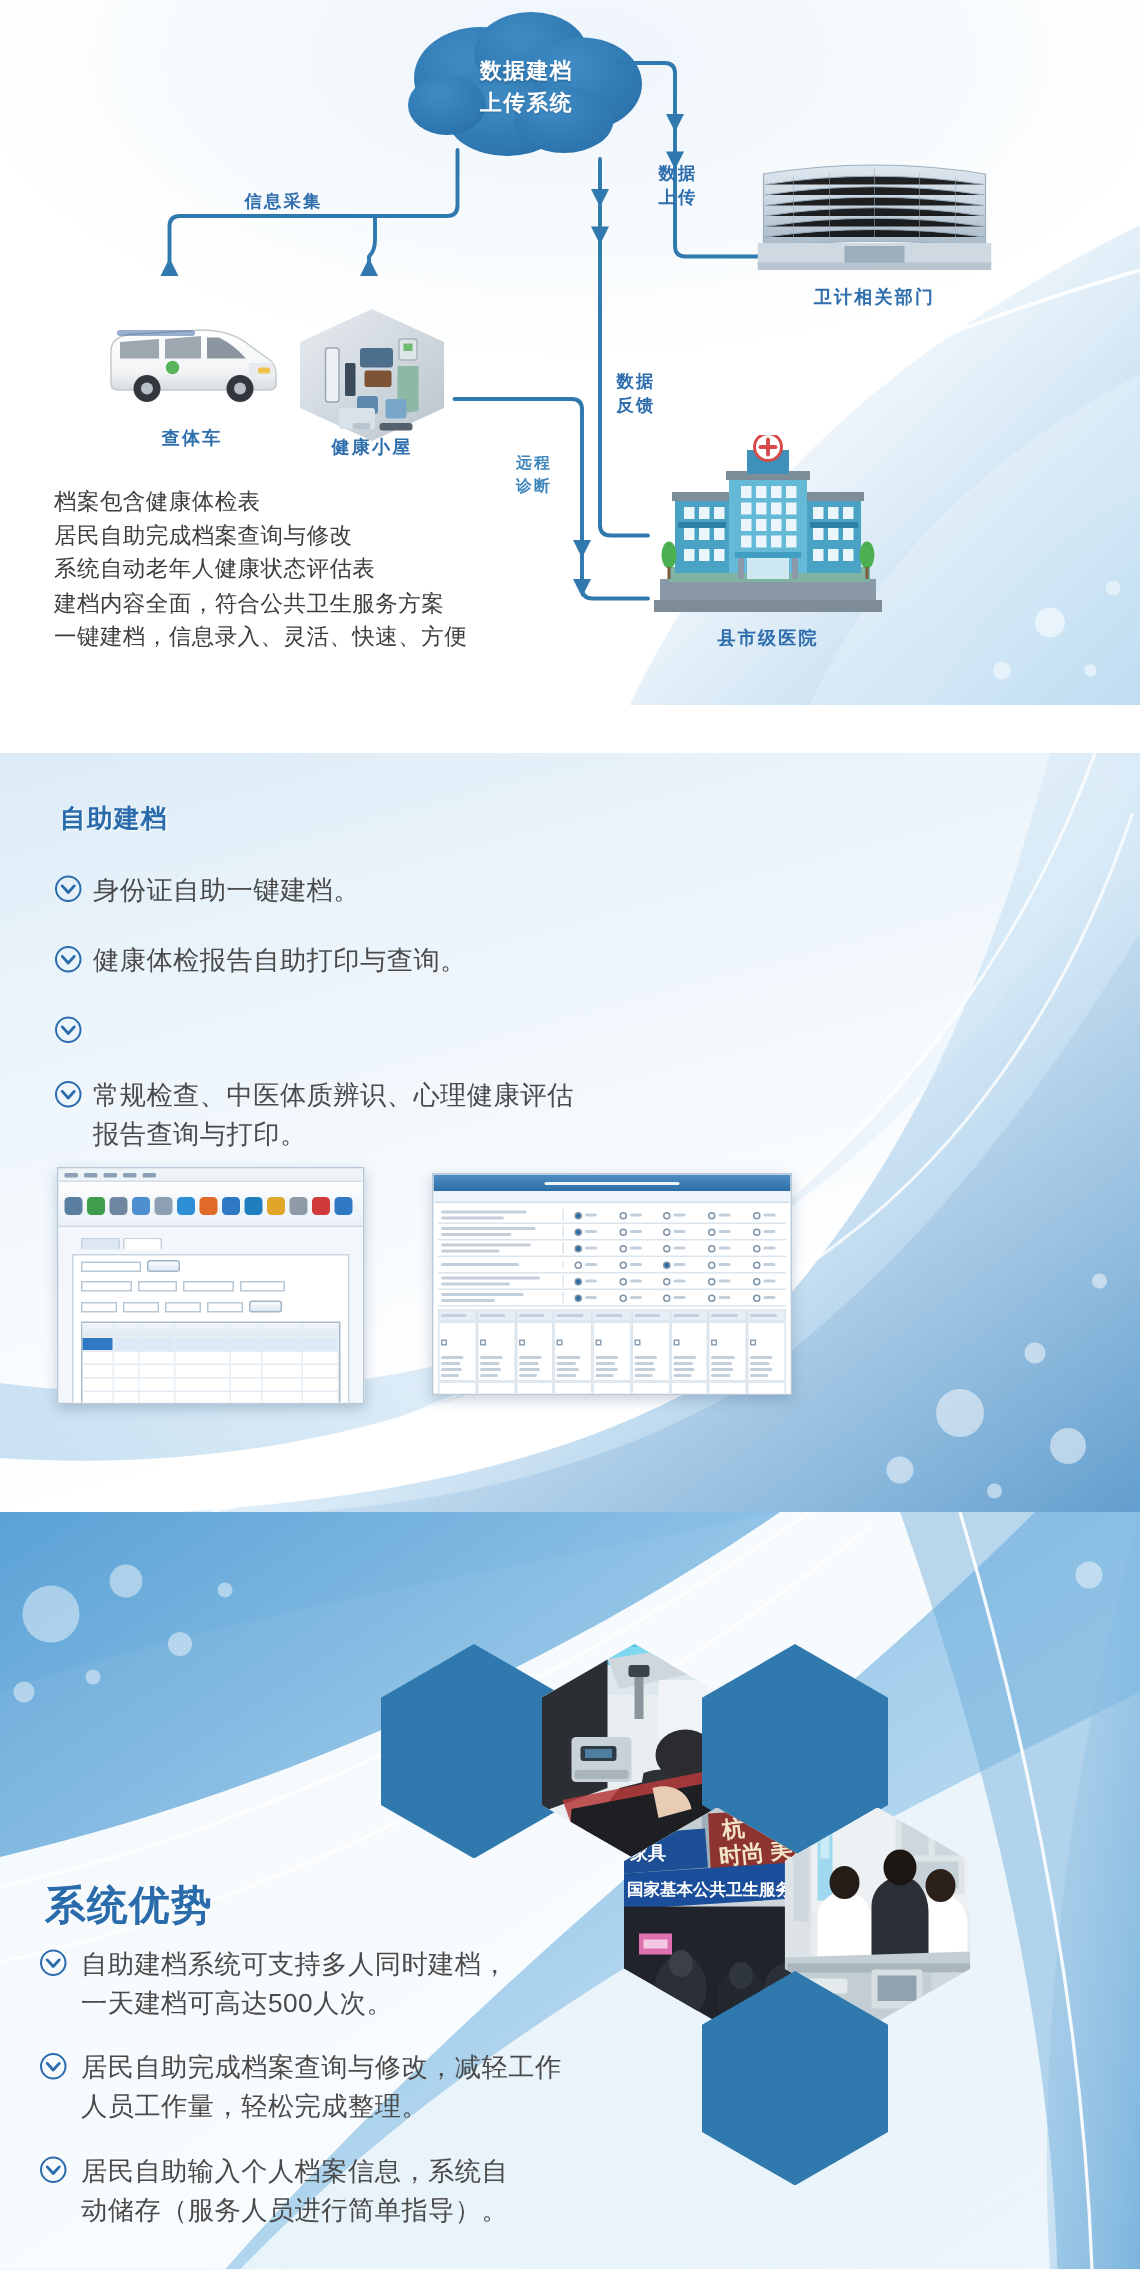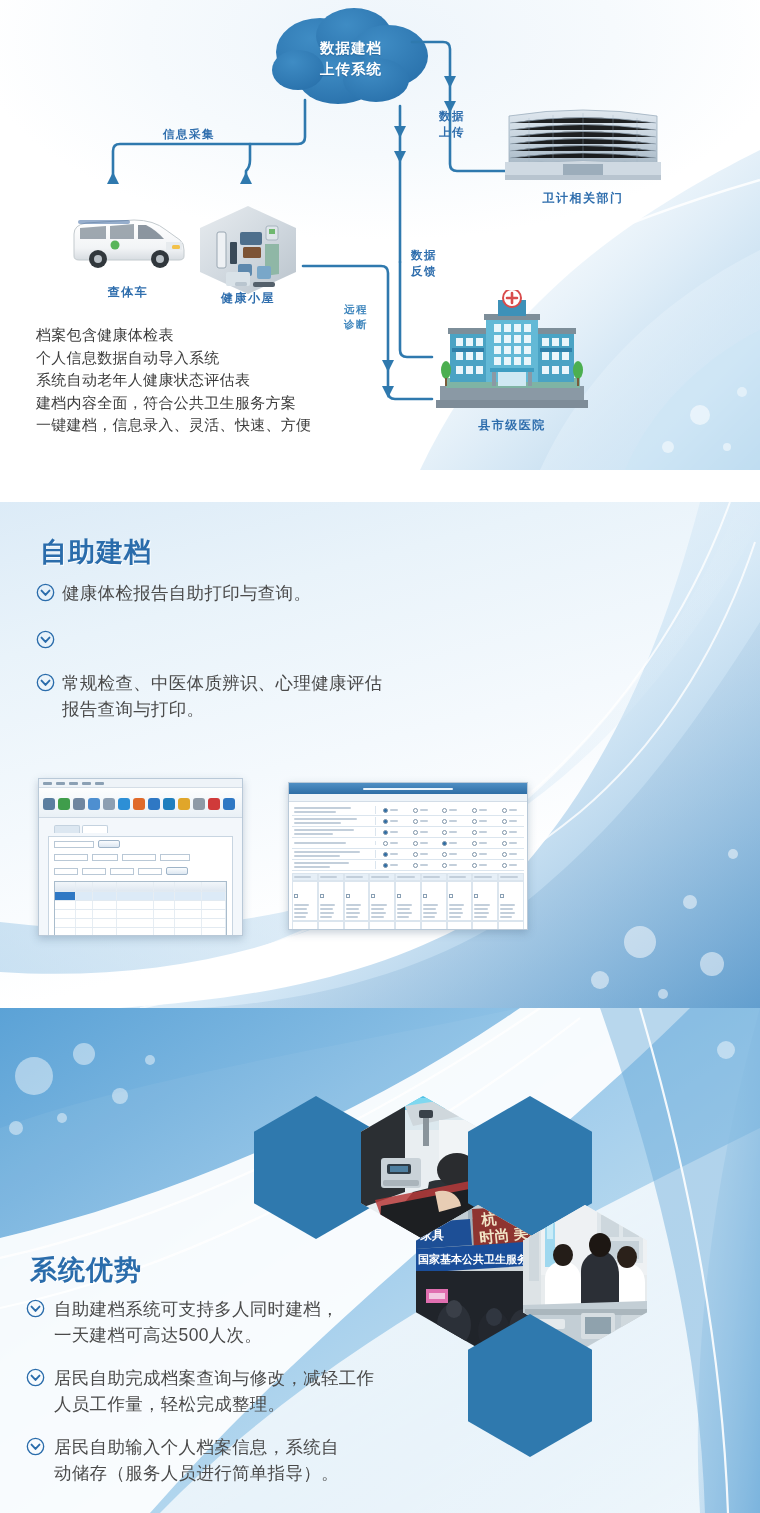--- a/index.html
+++ b/index.html
@@ -63,21 +63,21 @@
   
   .sec2 {
     position:relative; width:760px; height:506px;
     background:linear-gradient(165deg,#dcebf7 0%,#e9f3fa 22%,#f4f9fd 48%,#ffffff 72%);
     overflow:hidden;
   }
   .sec2-swoosh { position:absolute; inset:0; pointer-events:none; }
 
   .h2title {
     position:absolute; left:40px; top:32px;
-    font-size:27px; font-weight:800; color:#2a6cab;
+    font-size:17px; font-weight:800; color:#2a6cab;
     letter-spacing:1px;
     font-family:"DejaVu Sans","Liberation Sans",sans-serif;
     text-shadow:1px 1px 0 rgba(255,255,255,.9);
   }
   .blist { position:absolute; left:36px; top:78px; width:470px; }
   .brow { display:flex; align-items:flex-start; margin-bottom:21px; }
   .bico { flex:0 0 auto; width:19px; height:19px; margin-top:3px; margin-right:7px; }
   .btxt { color:#4a4a4a; font-size:17.5px; line-height:26px; letter-spacing:.3px; }
 
   
@@ -378,21 +378,21 @@
         </g>
       <g fill="#7a5c3a">
           <rect x="13" y="88" width="2" height="8"></rect>
           <rect x="145" y="88" width="2" height="8"></rect>
         </g>
     </svg>
     <div class="nodelabel" style="left:432px;top:417px;width:160px;">县市级医院</div>
 
     <div class="bullets1">
       <div>档案包含健康体检表</div>
-      <div>个人信息数据自动导入系统</div>
+      <div>居民自助完成档案查询与修改</div>
       <div>系统自动老年人健康状态评估表</div>
       <div>建档内容全面，符合公共卫生服务方案</div>
       <div>一键建档，信息录入、灵活、快速、方便</div>
     </div>
   </div>
 
   <div class="gap"></div>
 
   <div class="sec2">
 
@@ -426,20 +426,27 @@
         <circle cx="690" cy="400" r="7"></circle>
           <circle cx="712" cy="462" r="12"></circle>
         <circle cx="663" cy="492" r="5"></circle>
           <circle cx="733" cy="352" r="5"></circle>
       </g>
     </svg>
 
     <div class="h2title">自助建档</div>
 
     <div class="blist">
+      <div class="brow">
+        <svg class="bico" viewBox="0 0 20 20">
+          <circle cx="10" cy="10" r="8.6" fill="none" stroke="#2a6cab" stroke-width="1.4"></circle>
+          <path d="M5.8,8 L10,12.6 L14.2,8" fill="none" stroke="#2a6cab" stroke-width="2" stroke-linecap="round" stroke-linejoin="round"></path>
+        </svg>
+        <div class="btxt">身份证自助一键建档。</div>
+      </div>
       <div class="brow">
         <svg class="bico" viewBox="0 0 20 20">
           <circle cx="10" cy="10" r="8.6" fill="none" stroke="#2a6cab" stroke-width="1.4"></circle>
           <path d="M5.8,8 L10,12.6 L14.2,8" fill="none" stroke="#2a6cab" stroke-width="2" stroke-linecap="round" stroke-linejoin="round"></path>
         </svg>
         <div class="btxt">健康体检报告自助打印与查询。</div>
       </div>
       <div class="brow">
         <svg class="bico" viewBox="0 0 20 20">
           <circle cx="10" cy="10" r="8.6" fill="none" stroke="#2a6cab" stroke-width="1.4"></circle>

